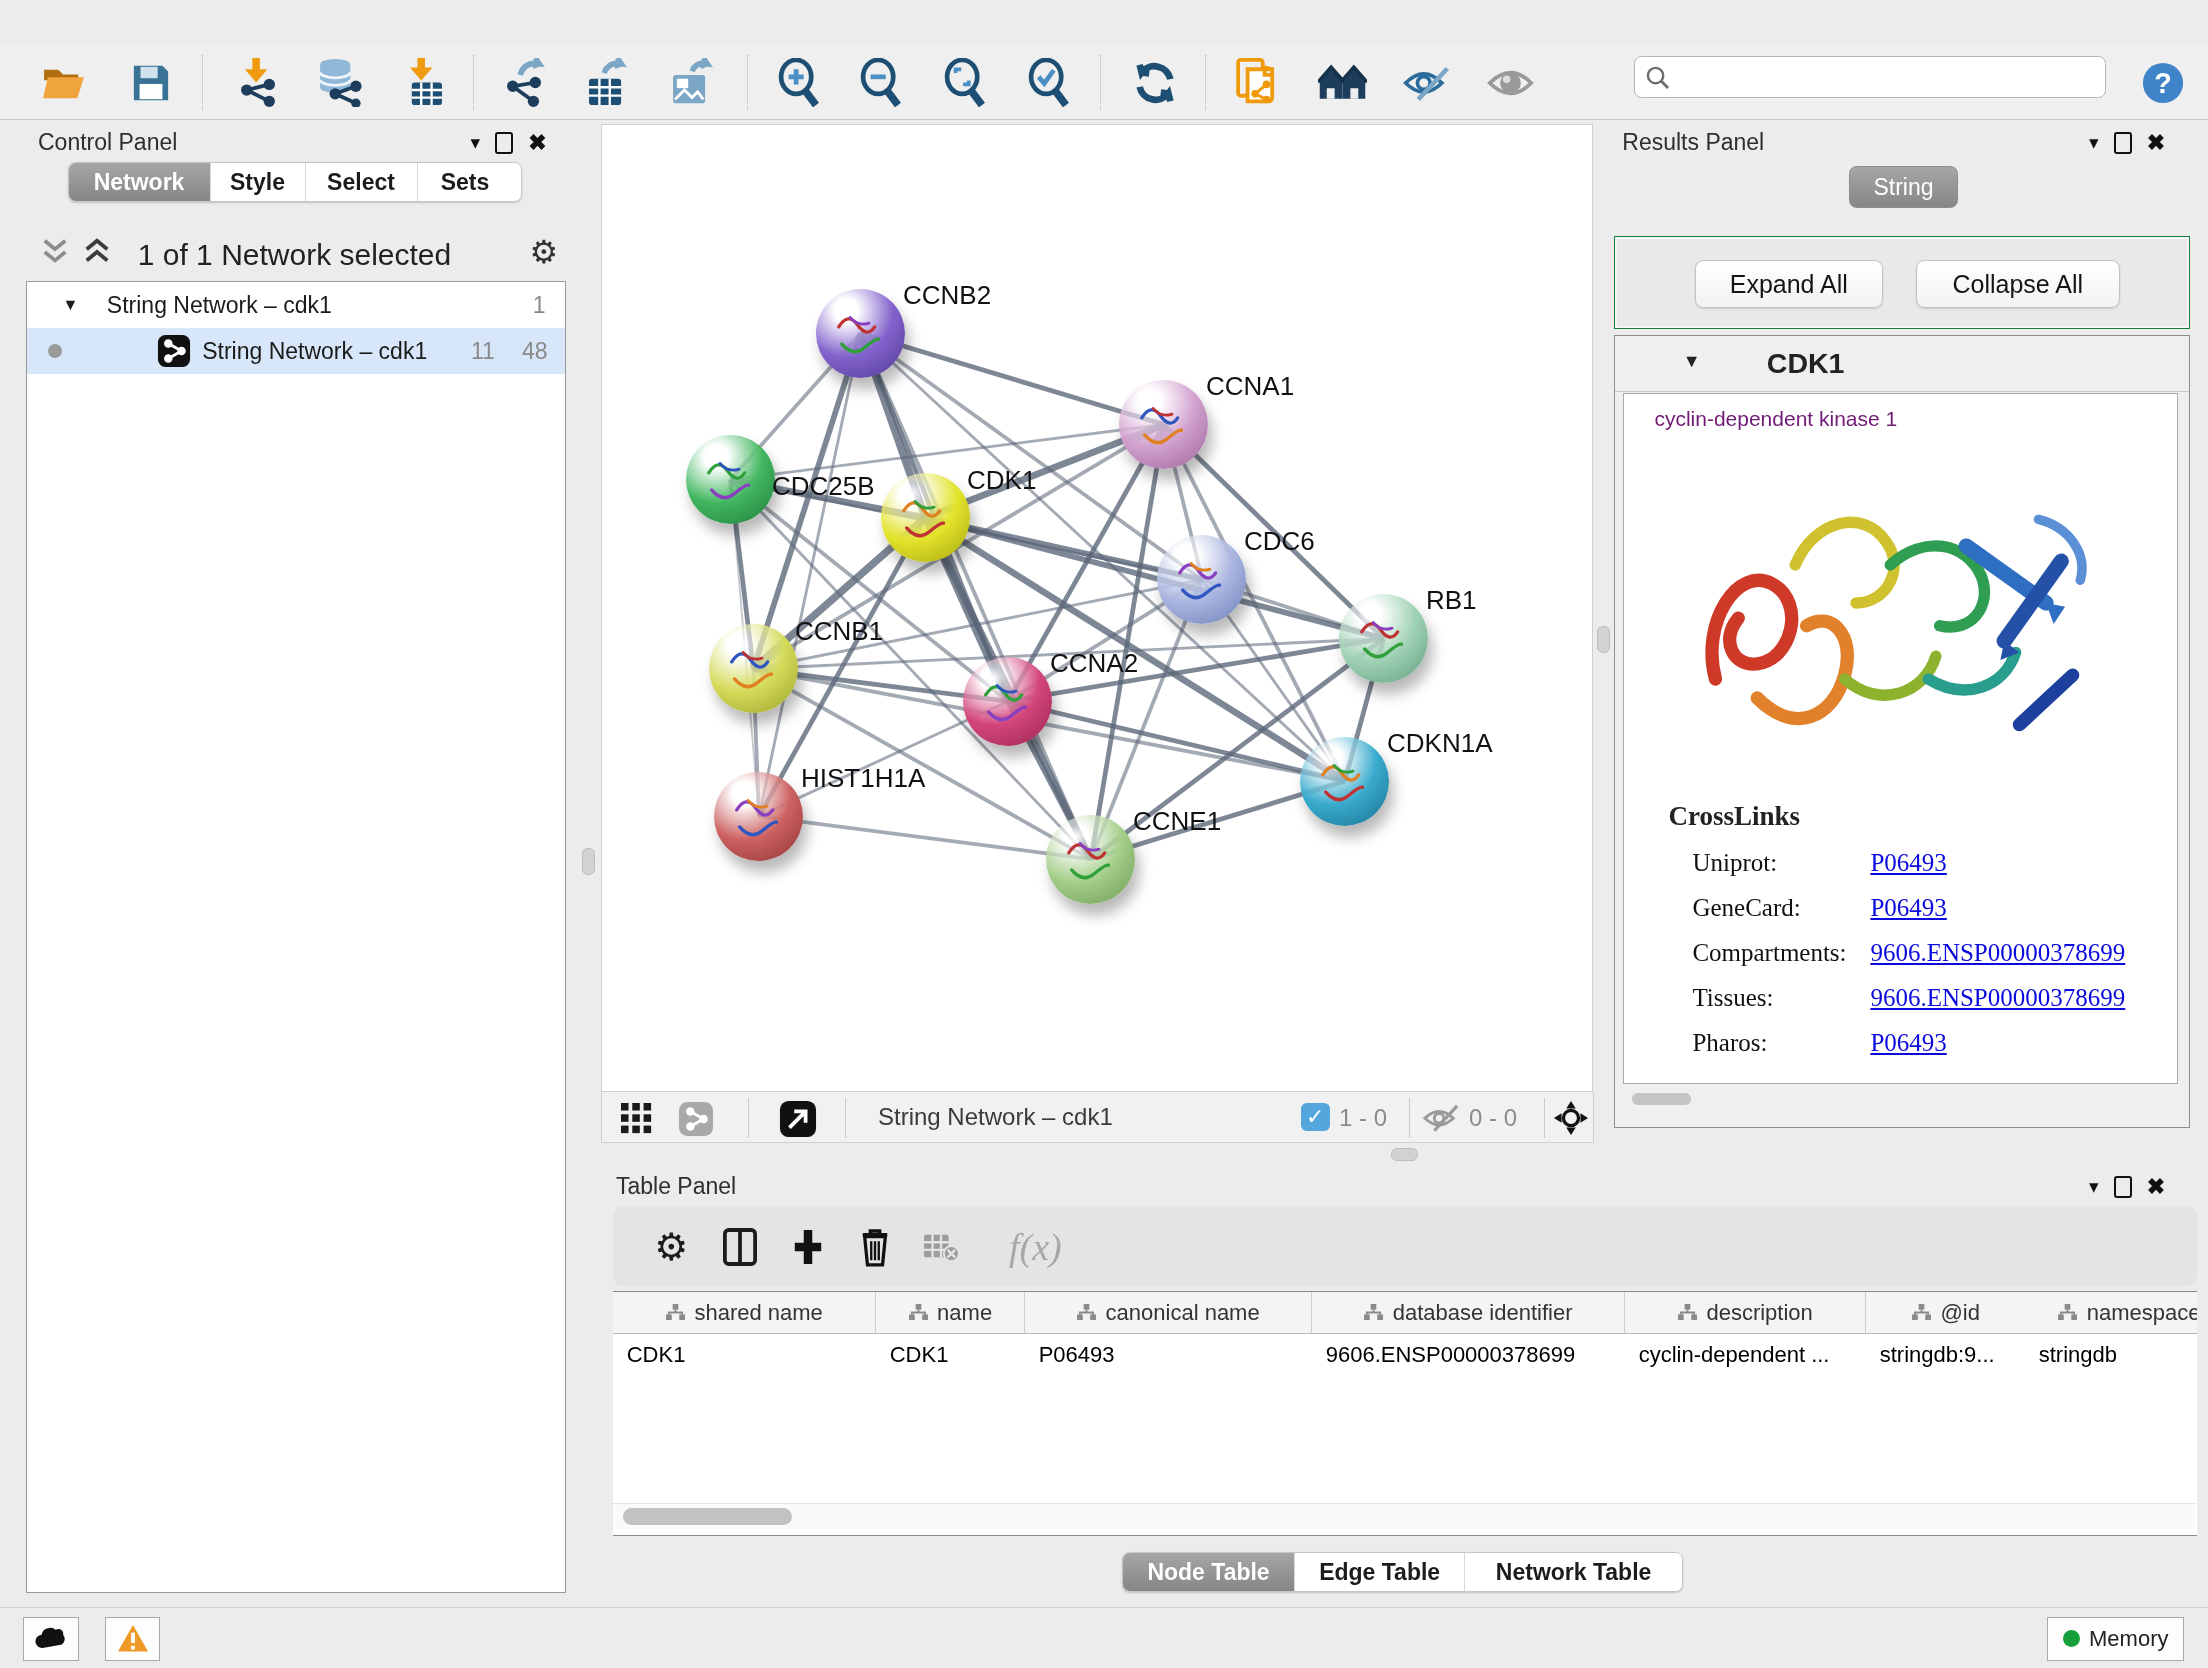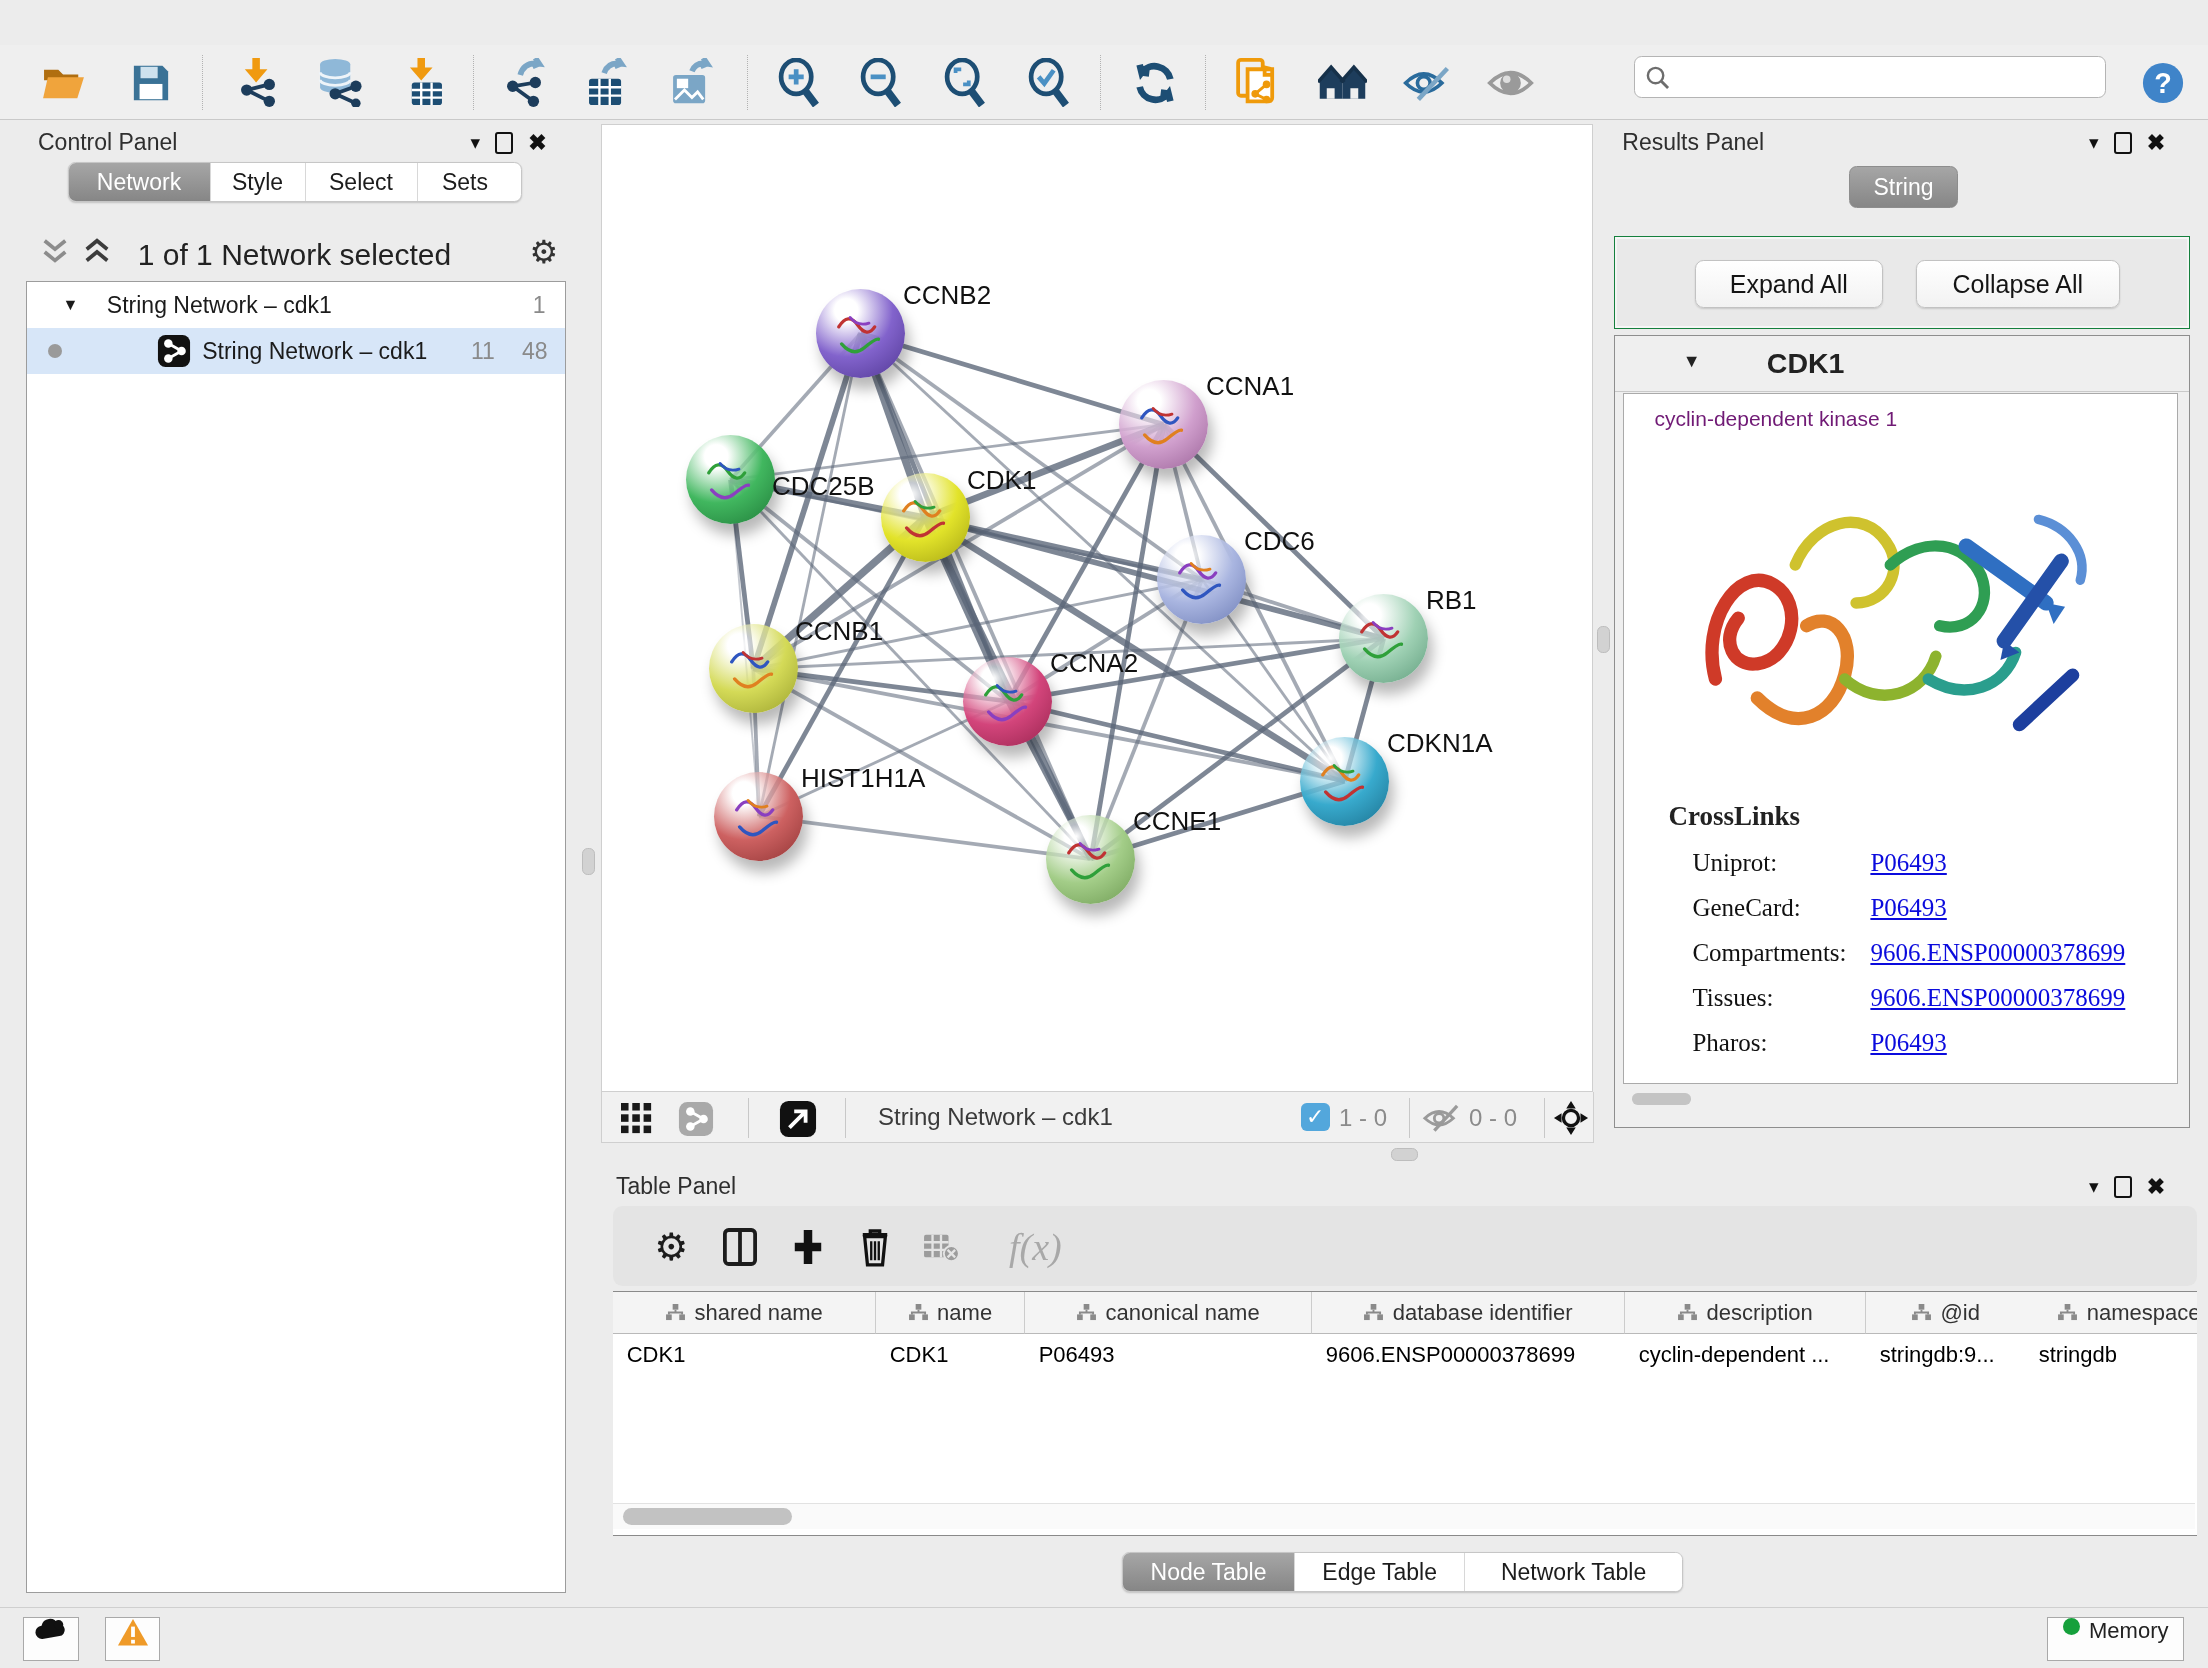--- a/index.html
+++ b/index.html
@@ -21,21 +21,21 @@
                    font-family:"Liberation Sans",sans-serif;}
   
   .ptitle{font-size:23px;color:#2e2e2e;}
   .pbtns{display:flex;gap:15px;align-items:center;color:#111;}
   .pbtn-arr{font-size:19px;line-height:19px;}
   .pbtn-sq{width:14.3px;height:18px;border:2.4px solid #111;border-radius:2.9px;}
   .pbtn-x{font-size:22px;font-weight:bold;line-height:19px;}
   .seg{display:flex;border:1px solid #c6c6c6;border-radius:7.6px;overflow:hidden;
        box-shadow:0 1px 1.9px rgba(0,0,0,.18);background:#fff;}
   .seg .sg{font-size:23px;padding:5.7px 0;text-align:center;background:#fff;color:#1c1c1c;
-           border-left:1px solid #d8d8d8;}
+           border-left:1px solid #d8d8d8;font-weight:bold;}
   .seg .sg:first-child{border-left:none;}
   .seg .on{background:linear-gradient(#a6a6a6,#868686);color:#fff;}
   
   #cpanel{left:9.5px;top:124px;width:563px;height:1480px;}
   #cp-list{left:16px;top:157px;width:538px;height:1310px;background:#fff;border:1px solid #9c9c9c;}
   .trow{height:46px;display:flex;align-items:center;font-size:23px;color:#1b1b1b;}
   .selrow{background:#d7e6f8;}
   .cnt{color:#8a8a8a;}
   
   #netcanvas{left:601px;top:124px;width:992px;height:968px;background:#fff;border:1px solid #cfcfcf;
@@ -65,21 +65,21 @@
   .hcell{position:absolute;top:0;height:42px;background:#f4f4f4;border-right:1px solid #ccc;
          border-bottom:1px solid #b9b9b9;display:flex;align-items:center;justify-content:center;
          gap:9.5px;font-size:22px;color:#333;box-sizing:border-box;}
   .dcell{position:absolute;top:43px;height:40px;display:flex;align-items:center;padding-left:13.3px;
          font-size:22px;color:#000;box-sizing:border-box;}
   #hscroll{left:12.4px;top:338px;width:1582px;height:25px;background:#fafafa;border-top:1px solid #e2e2e2;}
   #hthumb{left:9.5px;top:3.8px;width:169px;height:17px;background:#c2c2c2;border-radius:8.6px;}
   
   #statusbar{left:0;top:1607px;width:2208px;height:61px;background:#ececec;border-top:1px solid #cfcfcf;}
   .sbtn{top:8.6px;height:42px;background:#fdfdfd;border:1px solid #a9a9a9;display:flex;
-        justify-content:center;gap:9.5px;}
+        align-items:center;justify-content:center;gap:9.5px;}
   .knob{position:absolute;width:11.4px;height:25px;border-radius:5.7px;background:#d2d2d2;border:1px solid #bdbdbd;}
   .knob.h{width:25px;height:11.4px;}
   a{cursor:pointer;}
 </style>
 </head>
 <body>
 
 <div id="win">
 
 

